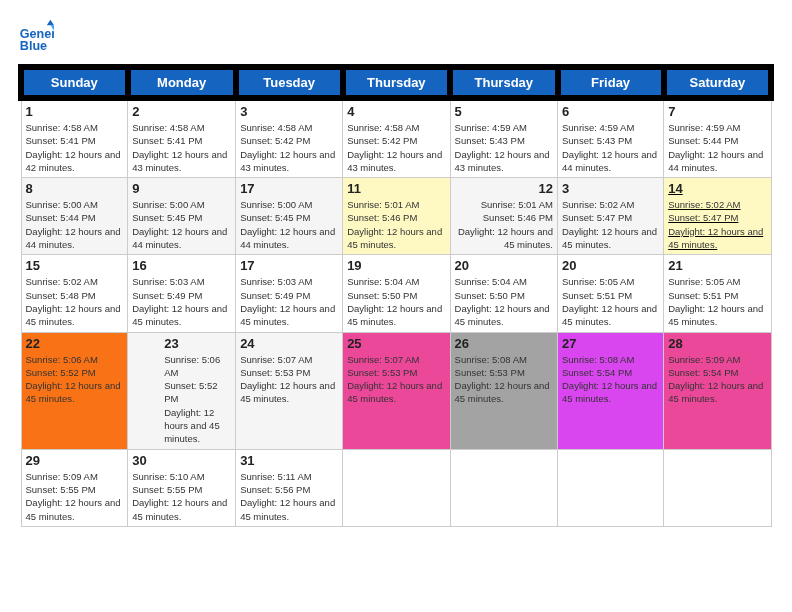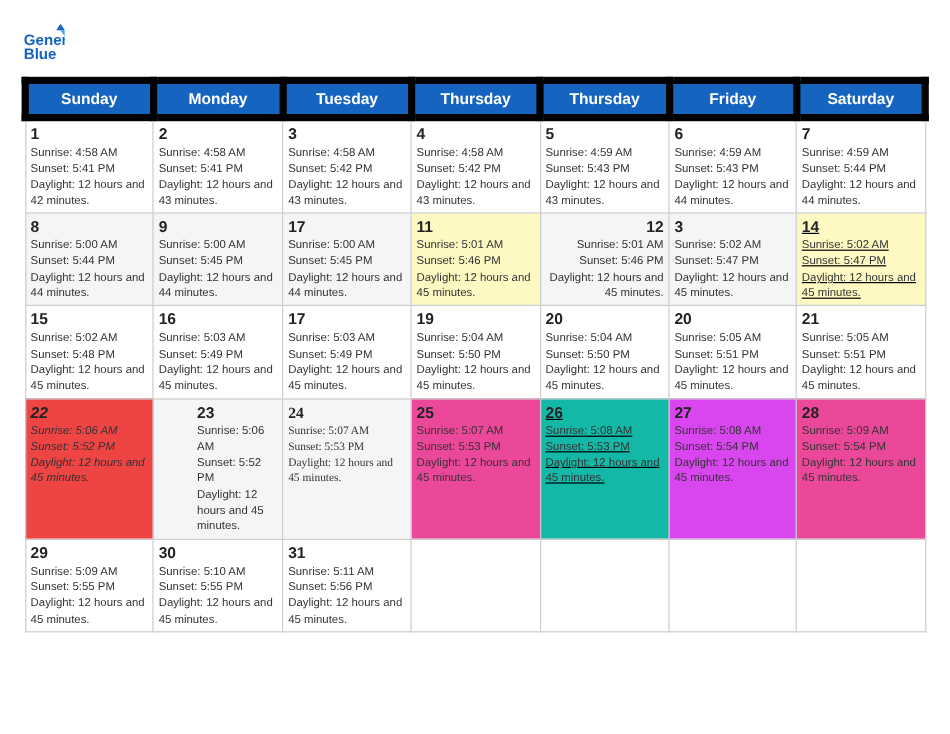--- a/index.html
+++ b/index.html
@@ -204,37 +204,37 @@
           <td>
             <span class="day-num">20</span>
             <div class="day-detail">Sunrise: 5:05 AM<br>Sunset: 5:51 PM<br>Daylight: 12 hours and 45 minutes.</div>
           </td>
           <td>
             <span class="day-num">21</span>
             <div class="day-detail">Sunrise: 5:05 AM<br>Sunset: 5:51 PM<br>Daylight: 12 hours and 45 minutes.</div>
           </td>
         </tr>
         <tr>
-          <td style="background: #ef4444; font-style: italic;">
+          <td style="background: #f97316;">
             <span class="day-num">22</span>
             <div class="day-detail">Sunrise: 5:06 AM<br>Sunset: 5:52 PM<br>Daylight: 12 hours and 45 minutes.</div>
           </td>
           <td style="background: rgb(245, 245, 245); padding-left: 36px;">
             <span class="day-num">23</span>
             <div class="day-detail">Sunrise: 5:06 AM<br>Sunset: 5:52 PM<br>Daylight: 12 hours and 45 minutes.</div>
           </td>
-          <td style="background: rgb(245, 245, 245); font-family: Liberation Serif, serif;">
+          <td style="background: rgb(245, 245, 245);">
             <span class="day-num">24</span>
             <div class="day-detail">Sunrise: 5:07 AM<br>Sunset: 5:53 PM<br>Daylight: 12 hours and 45 minutes.</div>
           </td>
           <td style="background: #ec4899;">
             <span class="day-num">25</span>
             <div class="day-detail">Sunrise: 5:07 AM<br>Sunset: 5:53 PM<br>Daylight: 12 hours and 45 minutes.</div>
           </td>
-          <td style="background: #14b8a6; text-decoration: underline;">
+          <td style="background: #a3a3a3;">
             <span class="day-num">26</span>
             <div class="day-detail">Sunrise: 5:08 AM<br>Sunset: 5:53 PM<br>Daylight: 12 hours and 45 minutes.</div>
           </td>
           <td style="background: #d946ef;">
             <span class="day-num">27</span>
             <div class="day-detail">Sunrise: 5:08 AM<br>Sunset: 5:54 PM<br>Daylight: 12 hours and 45 minutes.</div>
           </td>
           <td style="background: #ec4899;">
             <span class="day-num">28</span>
             <div class="day-detail">Sunrise: 5:09 AM<br>Sunset: 5:54 PM<br>Daylight: 12 hours and 45 minutes.</div>

